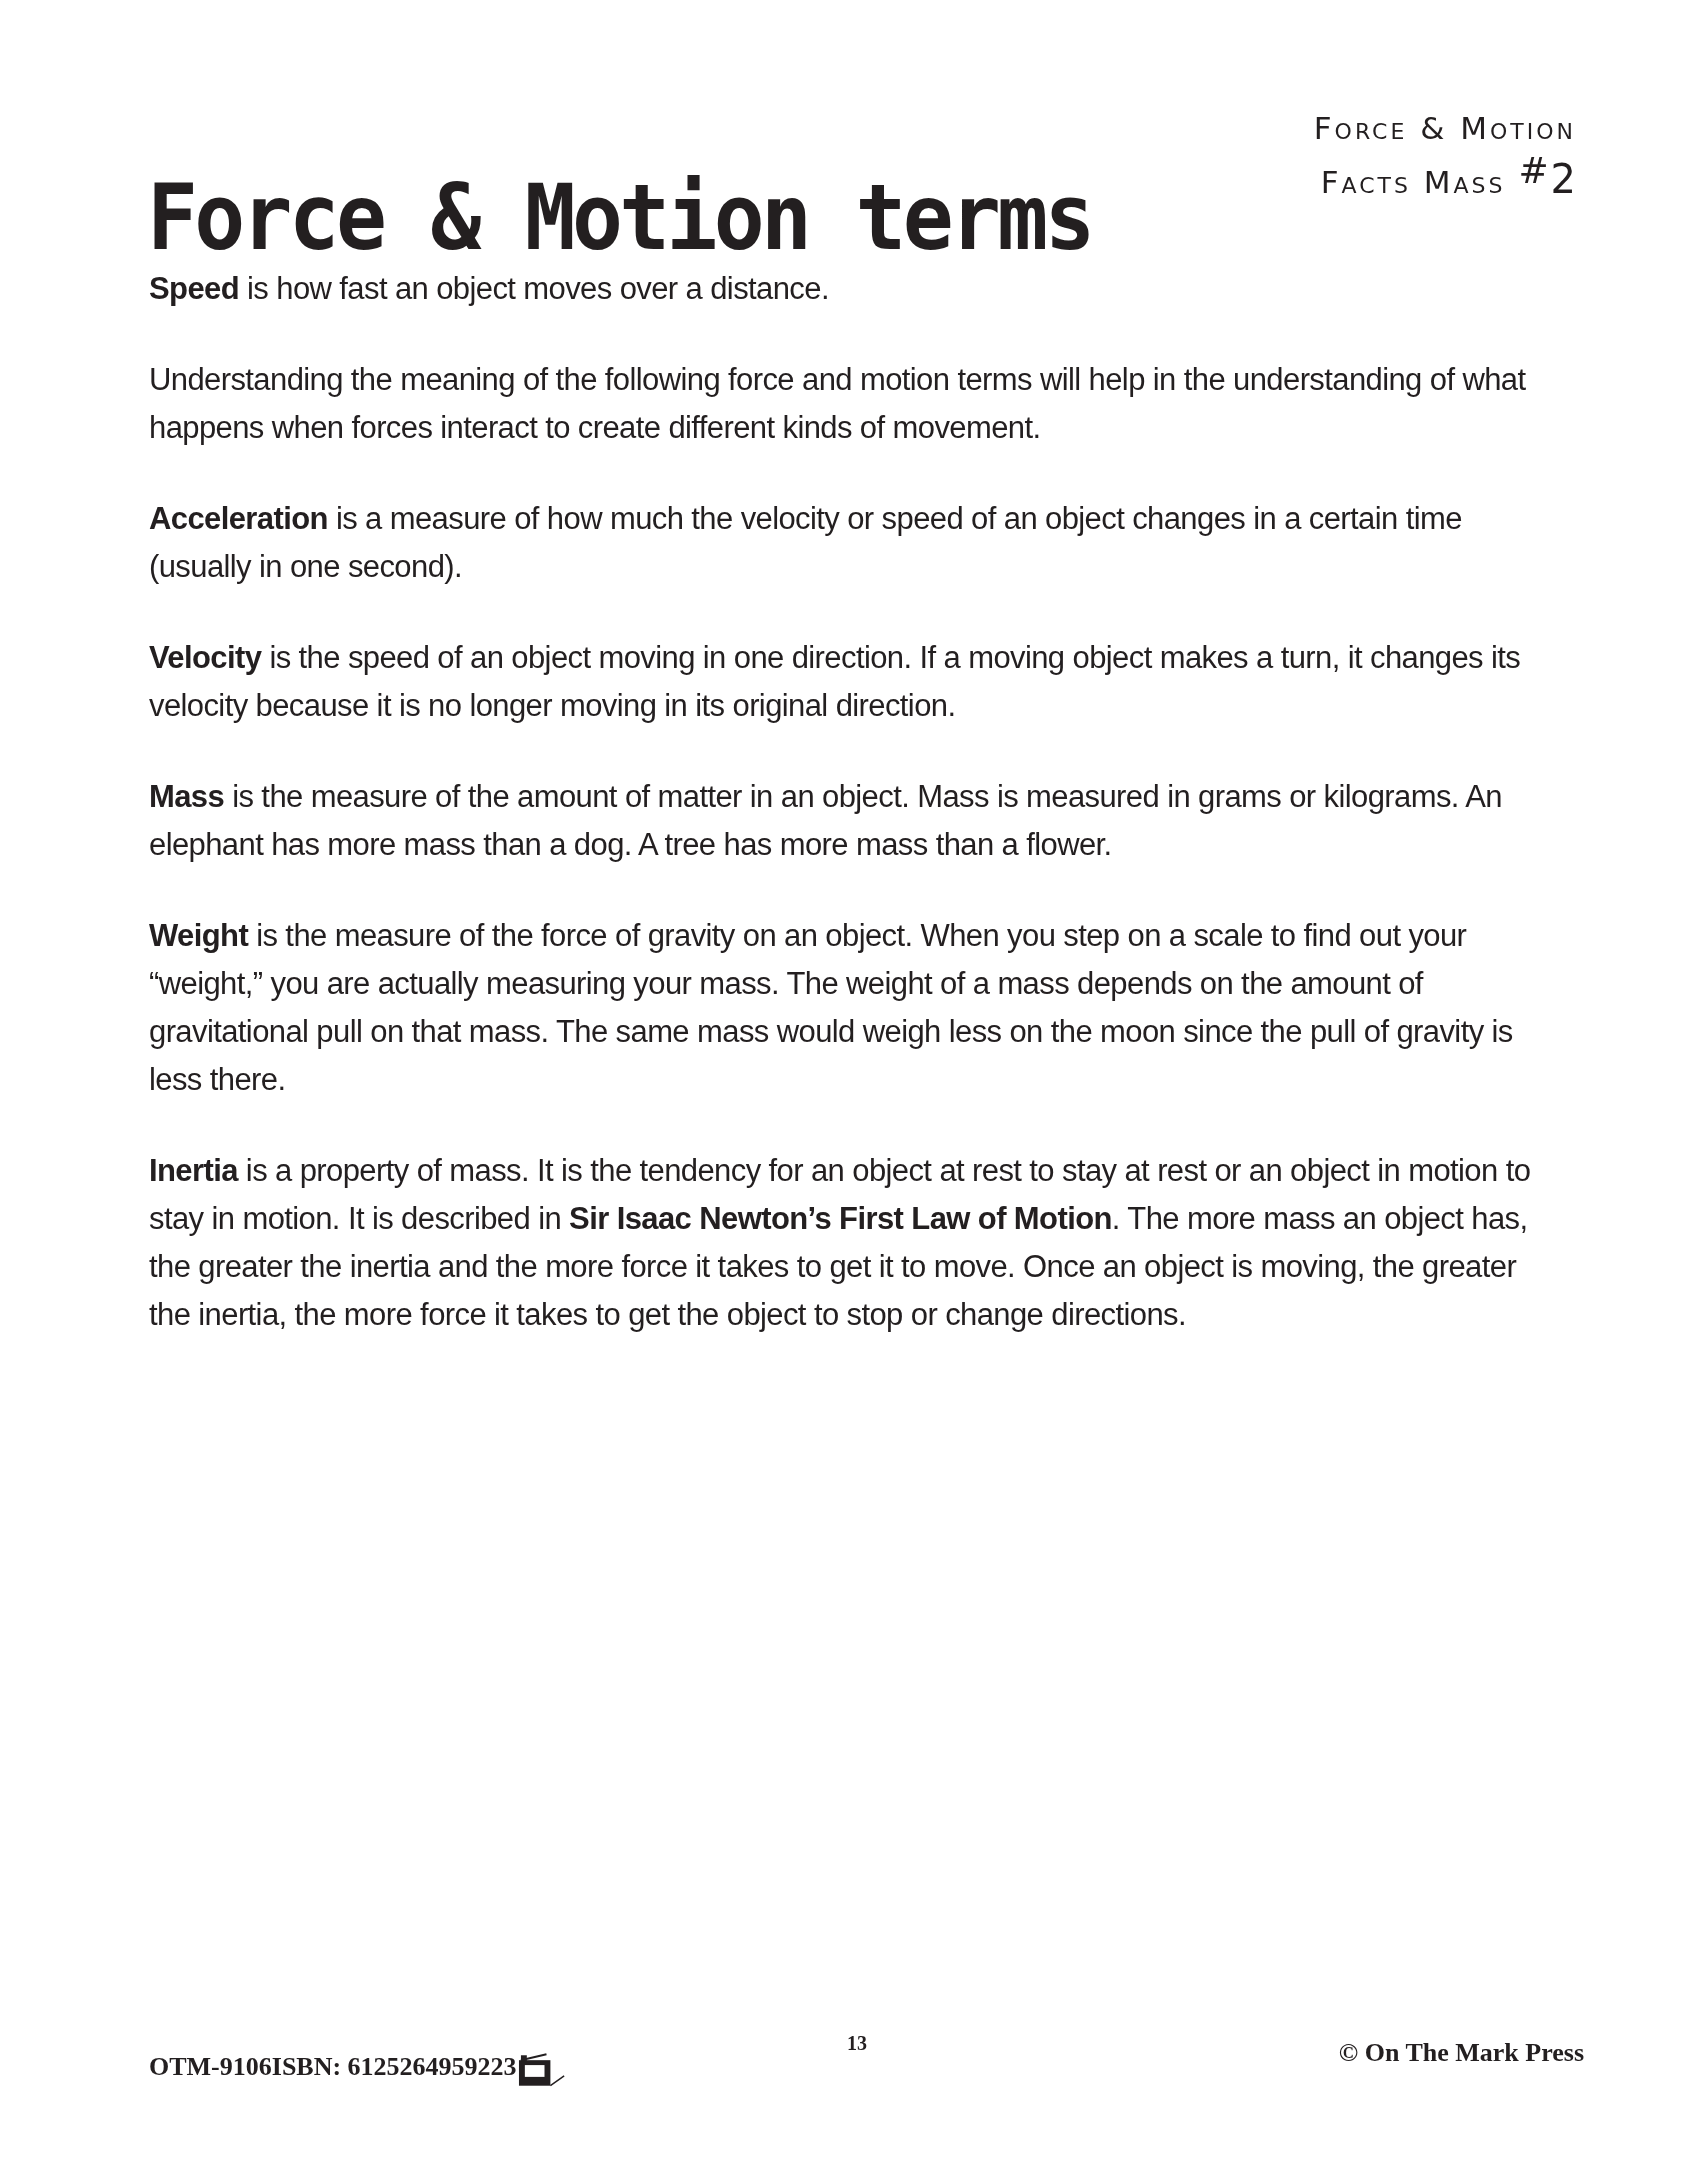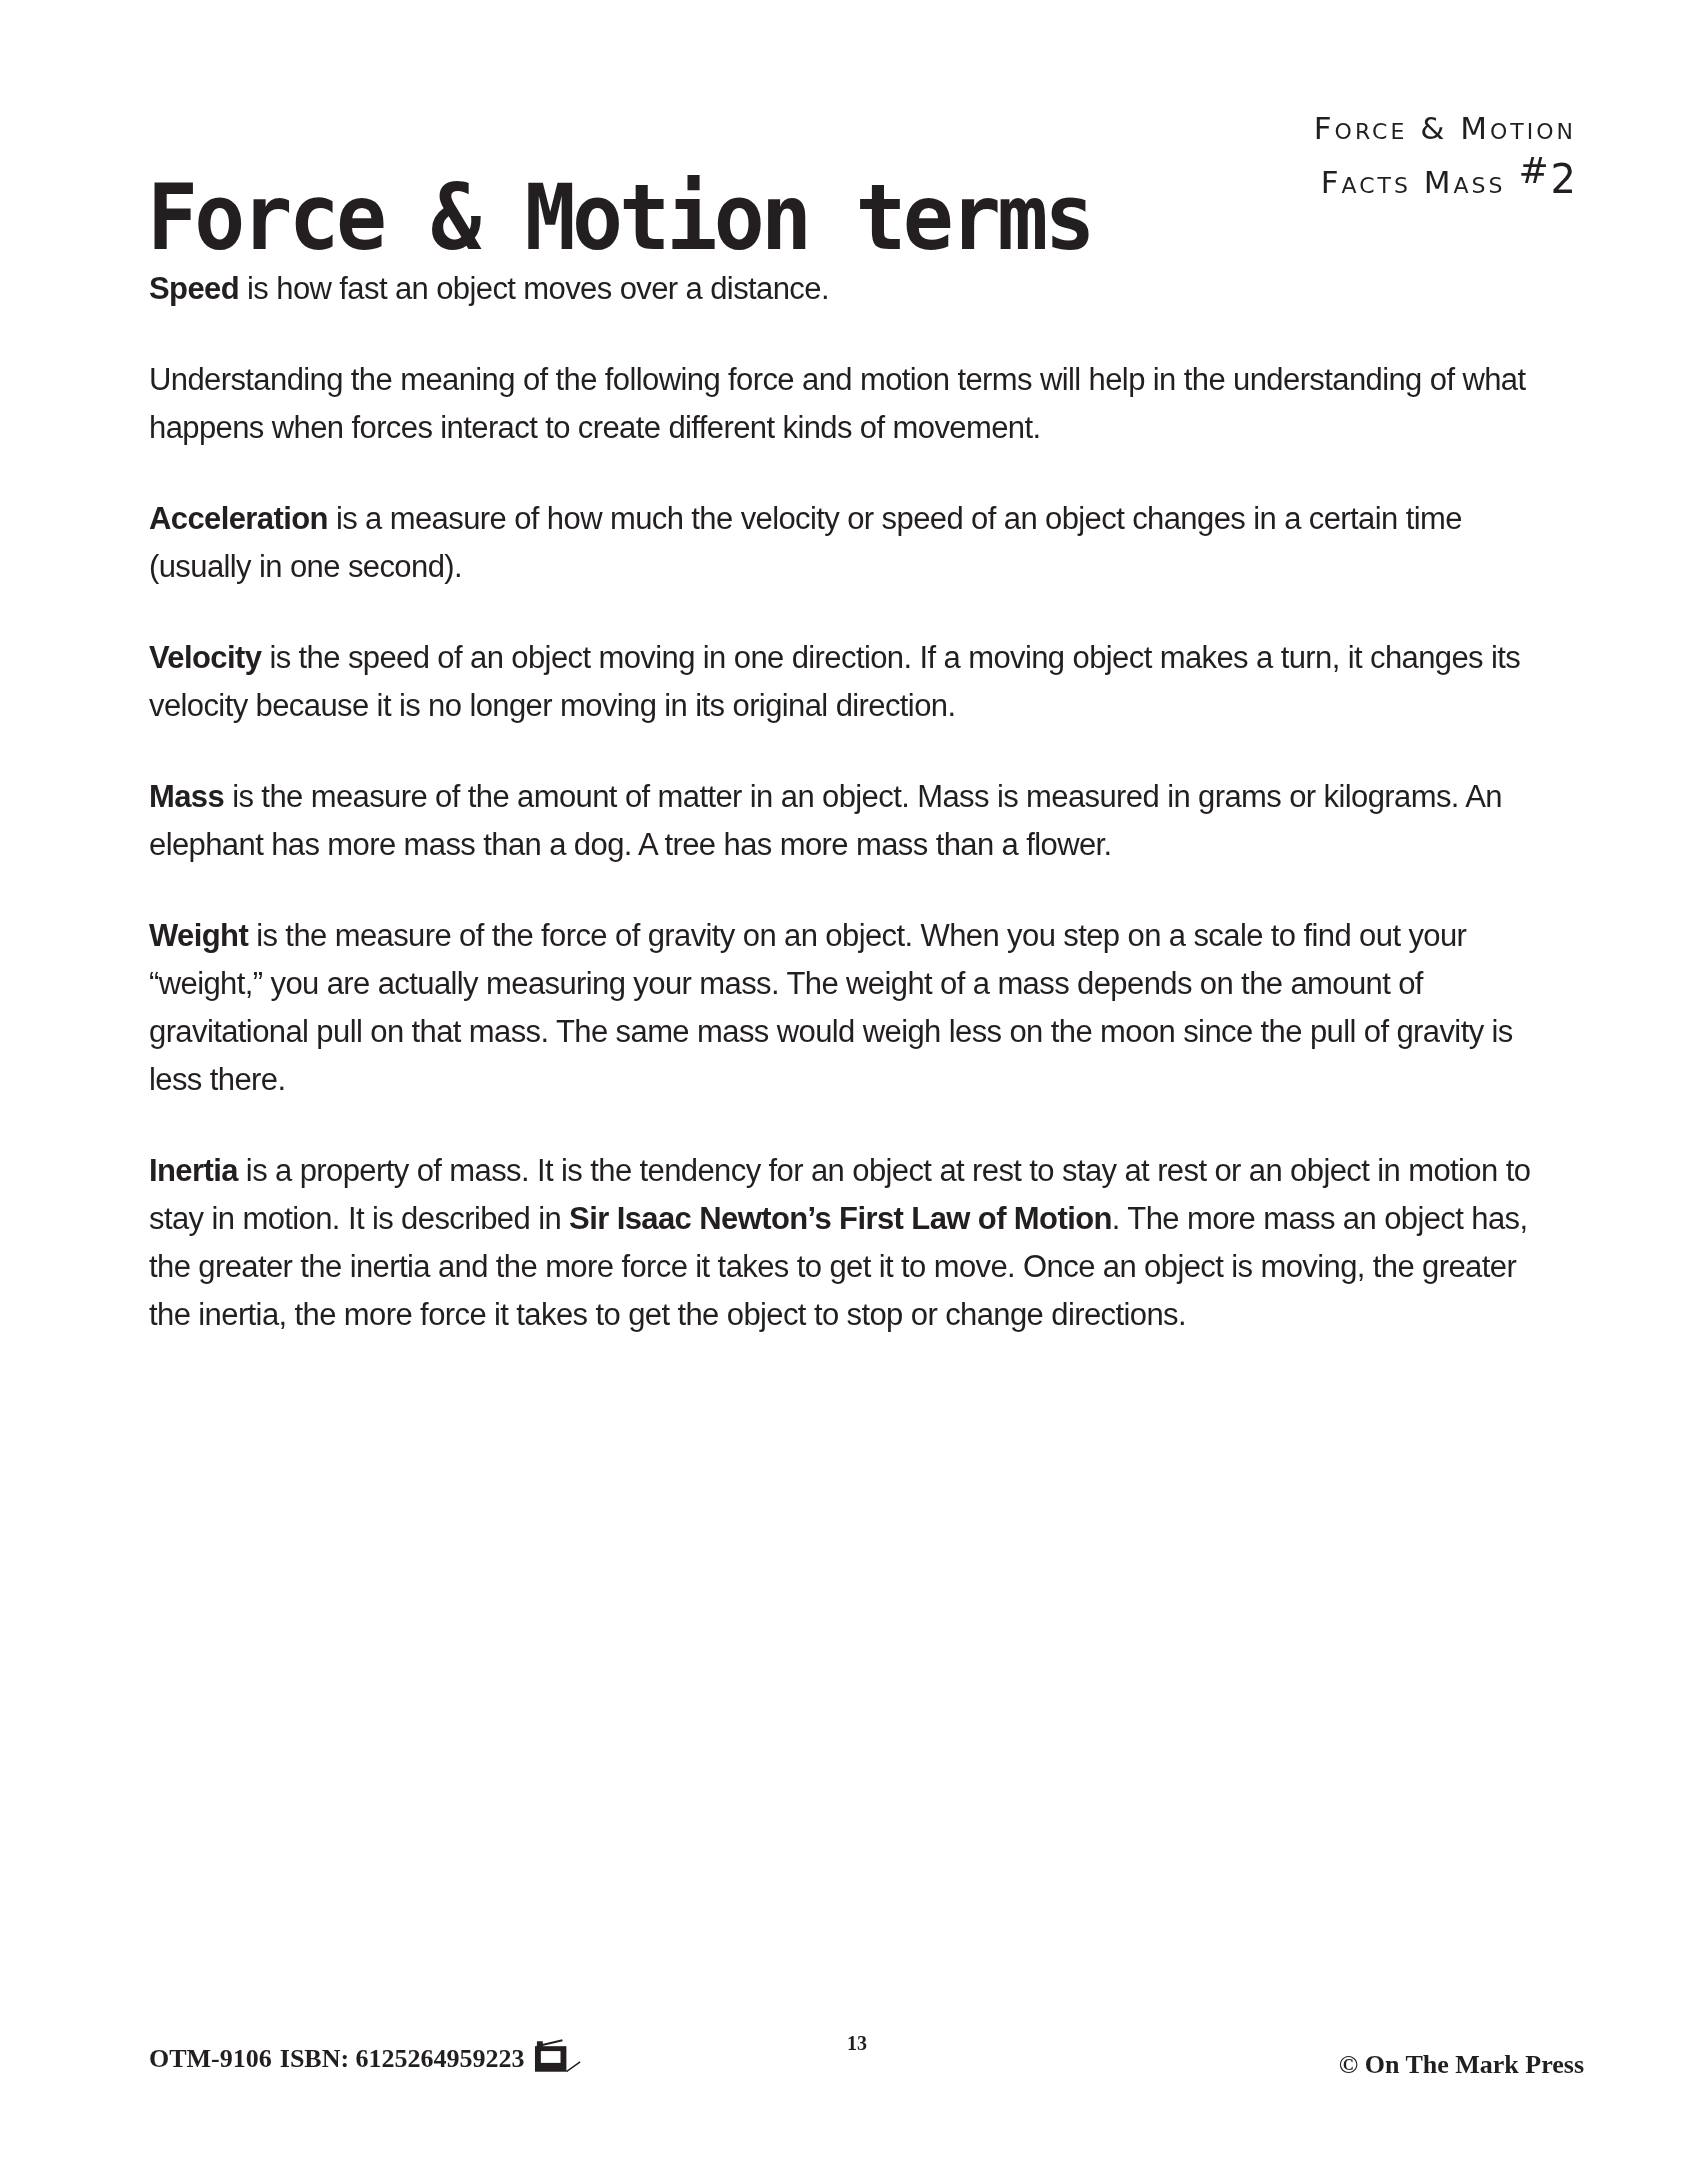--- a/index.html
+++ b/index.html
@@ -31,23 +31,23 @@
       font-size: 31px; line-height: 48px; letter-spacing: -0.6px;
       color: #231f20;
     }
     .content p { margin: 0 0 43px 0; }
     .content b { font-weight: bold; }
     .footer {
       position: absolute; left: 149px; right: 99px; top: 2032px; height: 40px;
       font-family: "Liberation Serif", serif; font-weight: bold; font-size: 26px;
       color: #231f20;
     }
-    .footer .left { position: absolute; left: 0; top: 6px; display: flex; align-items: flex-end; gap: 8px; white-space: nowrap; }
+    .footer .left { position: absolute; left: 0; top: 20px; display: flex; align-items: flex-start; white-space: nowrap; }
     .footer .center { position: absolute; left: 698px; top: 0px; font-size: 20px; }
-    .footer .right { position: absolute; right: 0; top: 18px; white-space: nowrap; }
+    .footer .right { position: absolute; right: 0; top: 6px; white-space: nowrap; }
     .book-icon { display: inline-block; width: 55px; height: 36px; }
   </style>
 </head>
 <body>
 
 <h1 class="page-title">Force &amp; Motion terms</h1>
 
 <div class="series-label">
   <span class="line">Force &amp; Motion</span>
   <span class="line"><span>Facts Mass</span> <span class="sheet-num"><span class="hash">#</span><span>2</span></span></span>

